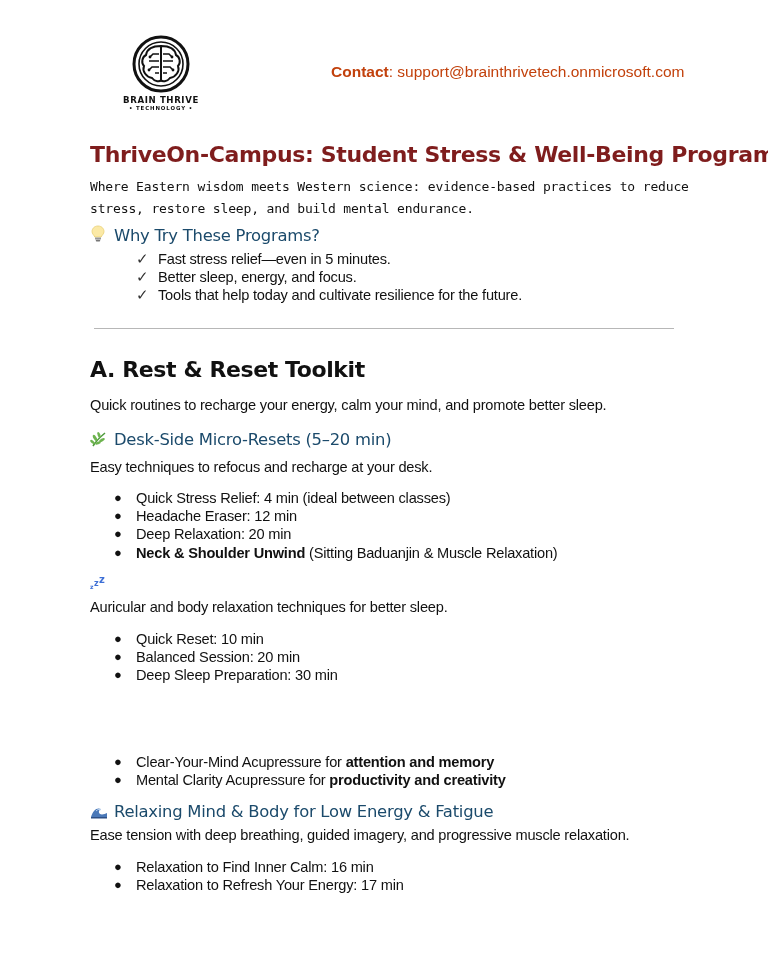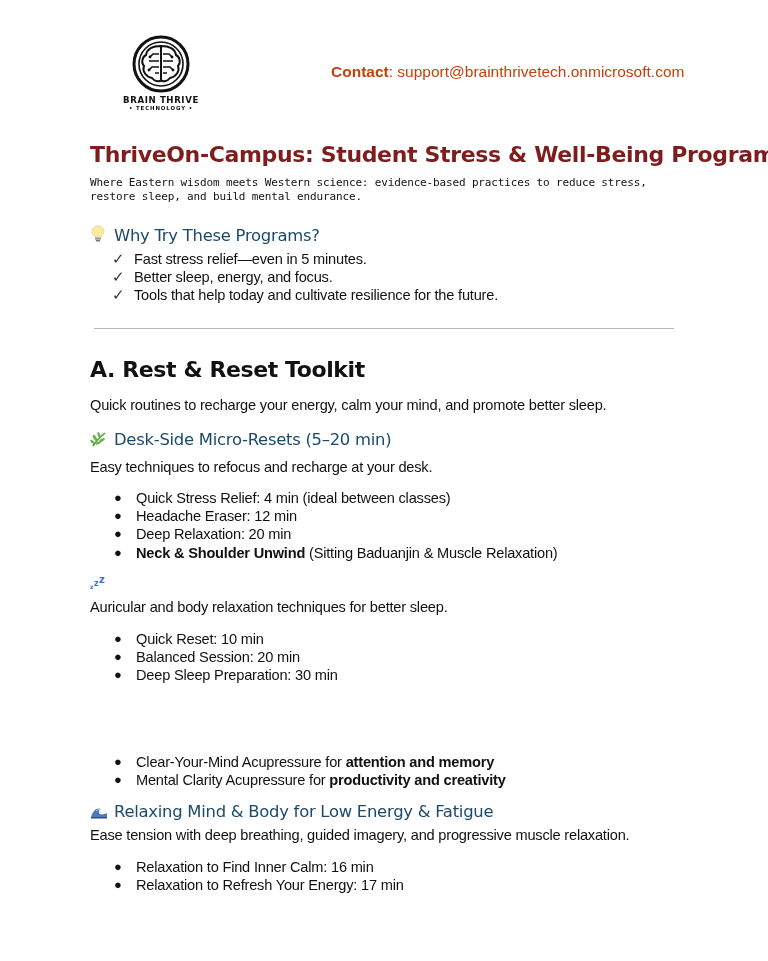--- a/index.html
+++ b/index.html
@@ -10,29 +10,29 @@
   .logo { position: absolute; left: 96px; top: 34px; width: 90px; height: 76px; text-align: center; margin-left: 20px; }
   .logo svg { display: block; margin: 0 auto; }
   .logo-name { font-family: "DejaVu Sans", sans-serif; font-weight: bold; font-size: 8.6px; letter-spacing: 0.6px; color: #111; margin-top: 1px; white-space: nowrap; }
   .logo-sub { font-family: "DejaVu Sans", sans-serif; font-weight: bold; font-size: 5.4px; letter-spacing: 0.9px; color: #111; white-space: nowrap; margin-top: 0px; }
 
   .contact { position: absolute; left: 331px; top: 63px; font-family: "Liberation Sans", sans-serif; font-size: 15.5px; color: #c2410c; white-space: nowrap; }
   .contact b { font-weight: bold; }
 
   
   .title { position: absolute; left: 90px; top: 142px; font-family: "DejaVu Sans", sans-serif; font-weight: bold; font-size: 22px; color: #7f1d1d; letter-spacing: -0.35px; white-space: nowrap; }
-  .intro { position: absolute; left: 90px; top: 176px; width: 600px; font-family: "DejaVu Sans Mono", monospace; font-size: 11px; line-height: 14px; color: #111; letter-spacing: -0.15px; }
+  .intro { position: absolute; left: 90px; top: 176px; width: 600px; font-family: "DejaVu Sans Mono", monospace; font-size: 13px; line-height: 22px; color: #111; letter-spacing: -0.15px; }
 
   
   .h2 { position: absolute; left: 90px; font-family: "DejaVu Sans", sans-serif; font-size: 16.4px; color: #1b4a6b; white-space: nowrap; letter-spacing: -0.25px; }
   .h2 .ico { display: inline-block; width: 20px; vertical-align: -2px; margin-right: 4px; }
 
   
   .checks { position: absolute; left: 112px; top: 250px; font-family: "Liberation Sans", sans-serif; font-size: 14.6px; line-height: 18.2px; letter-spacing: -0.2px; }
-  .checks .row { white-space: nowrap; }
+  .checks .row { white-space: nowrap; margin-left: 24px; }
   .checks .tick { display: inline-block; width: 22px; color: #333; font-size: 15px; }
 
   .divider { position: absolute; left: 94px; top: 328px; width: 580px; height: 0; border-top: 1.5px solid #b7b7b7; }
 
   .h1 { position: absolute; left: 90px; top: 357px; font-family: "DejaVu Sans", sans-serif; font-weight: bold; font-size: 22px; color: #111; letter-spacing: -0.4px; white-space: nowrap; }
 
   .para { position: absolute; left: 90px; font-family: "Liberation Sans", sans-serif; font-size: 14.6px; color: #111; letter-spacing: -0.2px; white-space: nowrap; }
 
   ul.bul { position: absolute; left: 112px; margin: 0; padding: 0; list-style: none; font-family: "Liberation Sans", sans-serif; font-size: 14.6px; line-height: 18.2px; letter-spacing: -0.2px; }
   ul.bul li { white-space: nowrap; position: relative; padding-left: 24px; }

